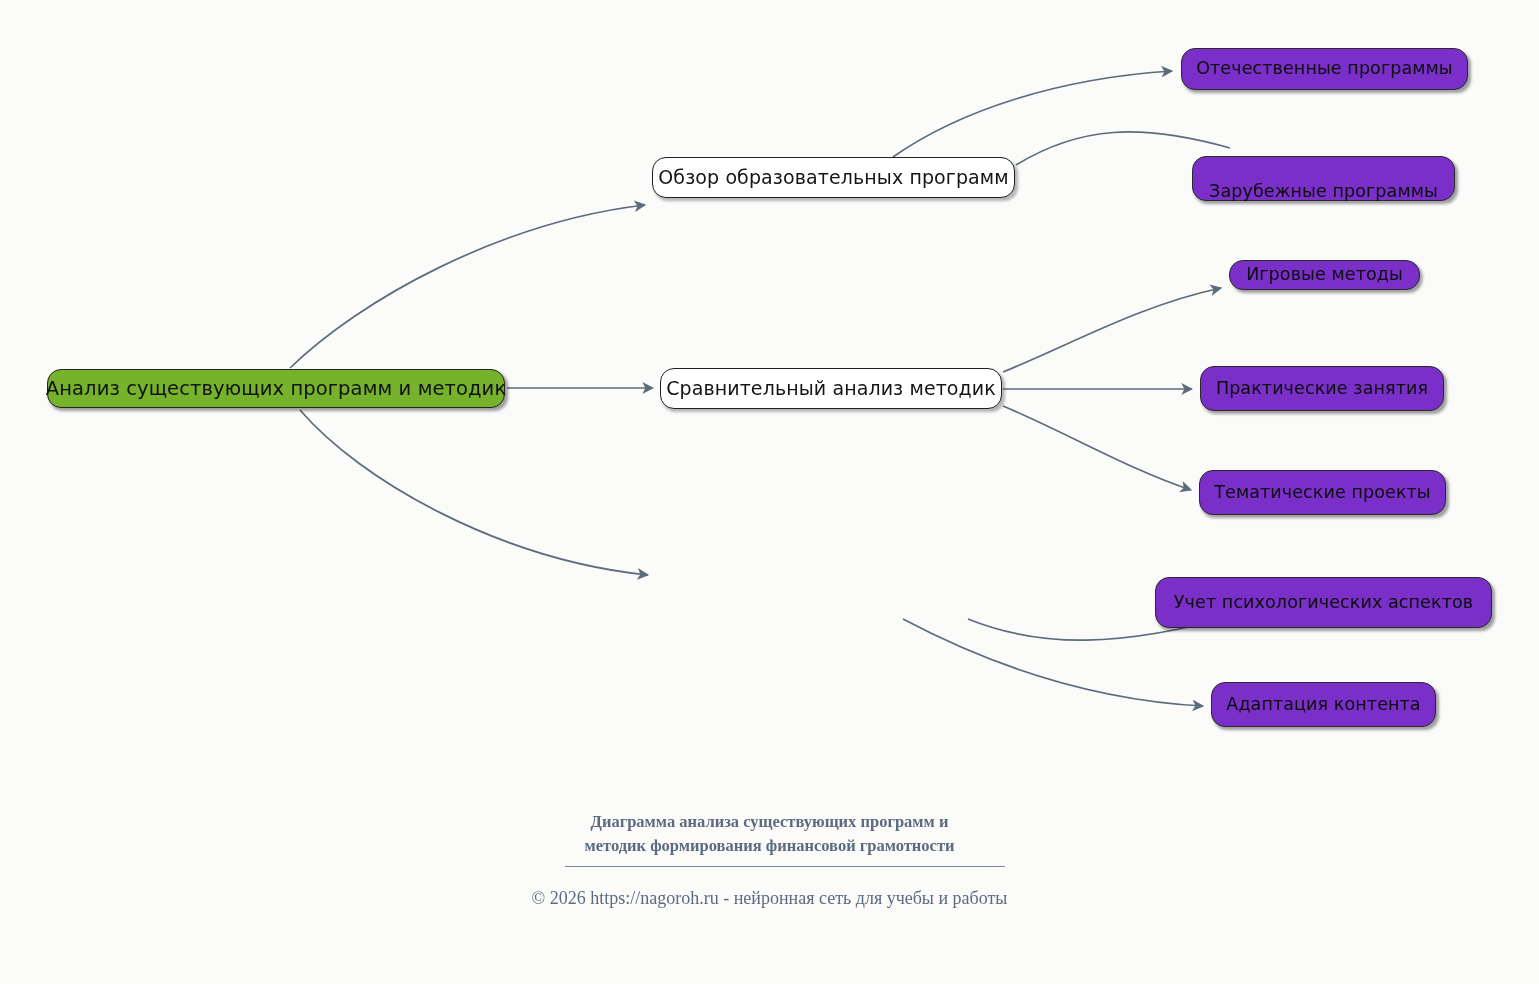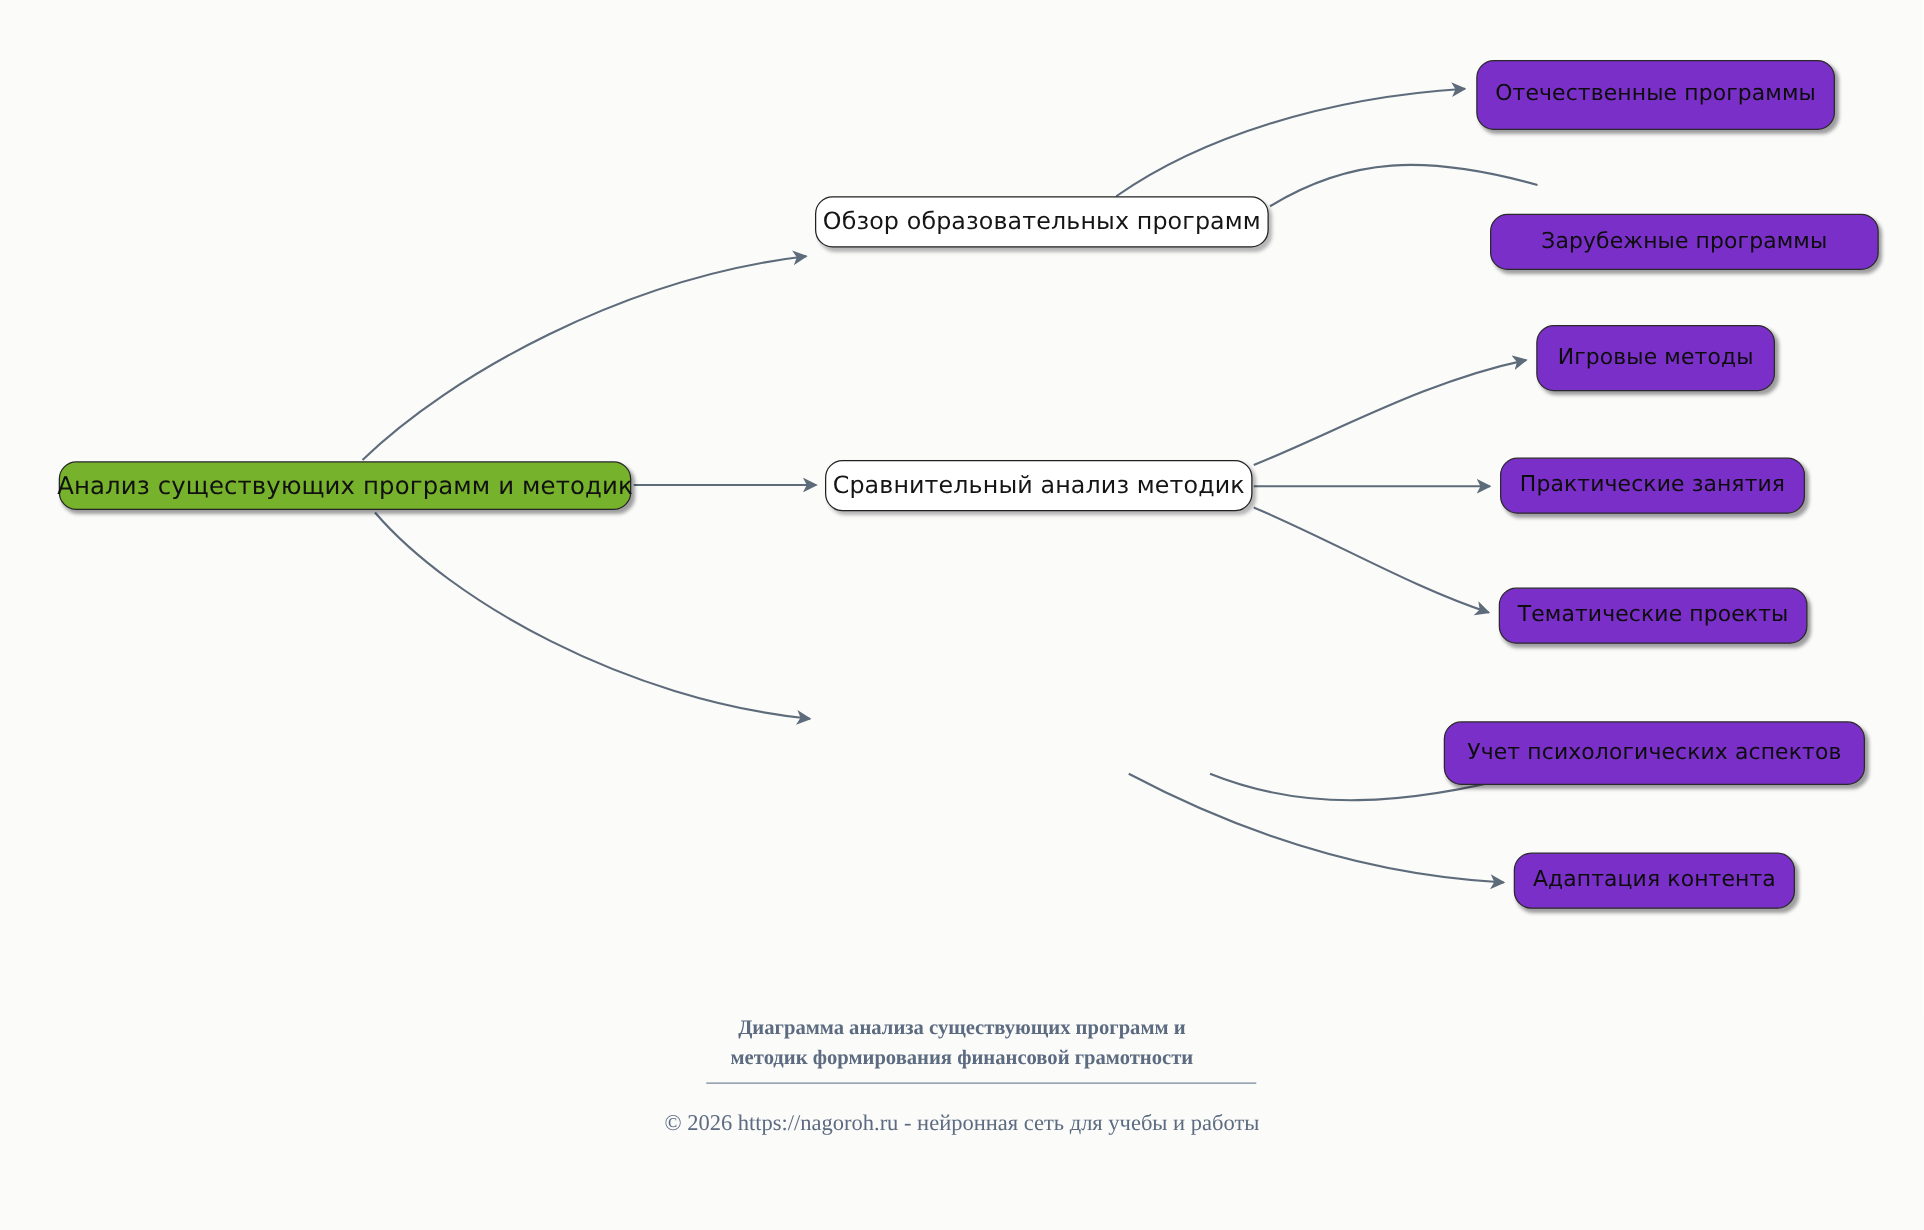--- a/index.html
+++ b/index.html
@@ -117,33 +117,33 @@
   </svg>
 
   <div class="node root" style="left:47px; top:369px; width:458px; height:39px;">
     <span class="node-label">Анализ существующих программ и методик</span>
   </div>
 
   <div class="node branch" style="left:652px; top:157px; width:363px; height:41px;">
     <span class="node-label">Обзор образовательных программ</span>
   </div>
 
-  <div class="node leaf" style="left:1181px; top:48px; width:287px; height:56px;">
+  <div class="node leaf" style="left:1181px; top:48px; width:287px; height:42px;">
     <span class="node-label">Отечественные программы</span>
   </div>
 
-  <div class="node leaf" style="left:1192px; top:171px; width:311px; height:45px;">
+  <div class="node leaf" style="left:1192px; top:156px; width:263px; height:45px;align-items:flex-end;">
     <span class="node-label">Зарубежные программы</span>
   </div>
 
   <div class="node branch" style="left:660px; top:368px; width:342px; height:41px;">
     <span class="node-label">Сравнительный анализ методик</span>
   </div>
 
-  <div class="node leaf" style="left:1229px; top:260px; width:191px; height:53px;">
+  <div class="node leaf" style="left:1229px; top:260px; width:191px; height:30px;">
     <span class="node-label">Игровые методы</span>
   </div>
 
   <div class="node leaf" style="left:1200px; top:366px; width:244px; height:45px;">
     <span class="node-label">Практические занятия</span>
   </div>
 
   <div class="node leaf" style="left:1199px; top:470px; width:247px; height:45px;">
     <span class="node-label">Тематические проекты</span>
   </div>

